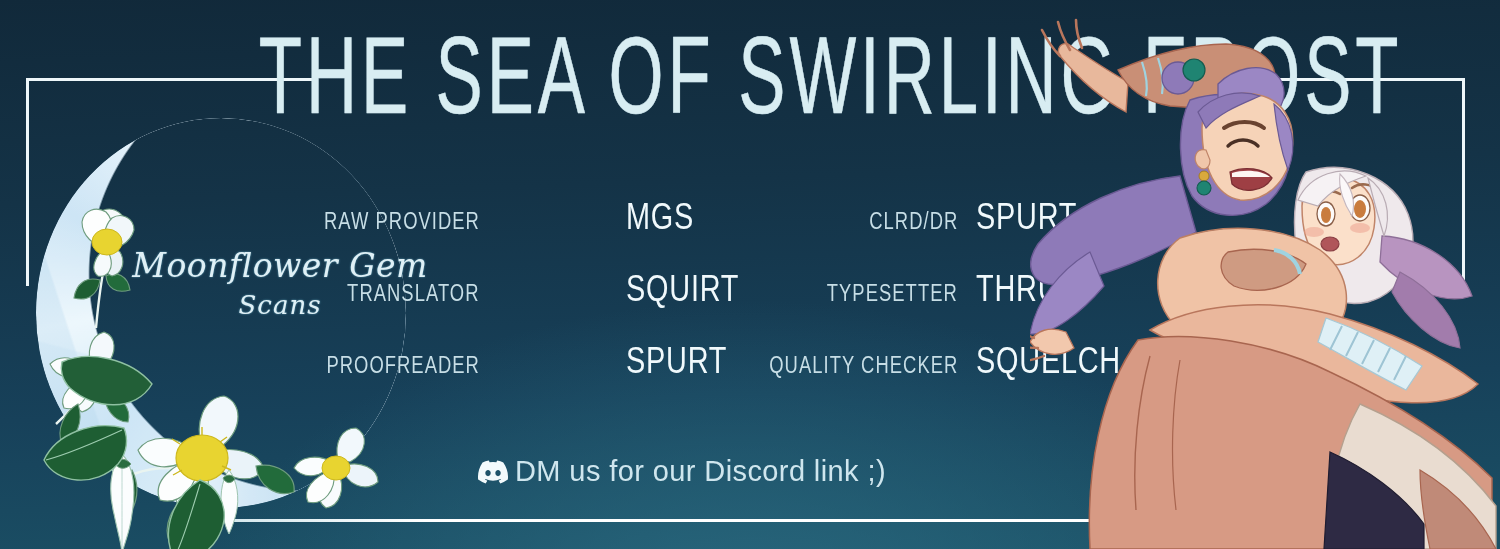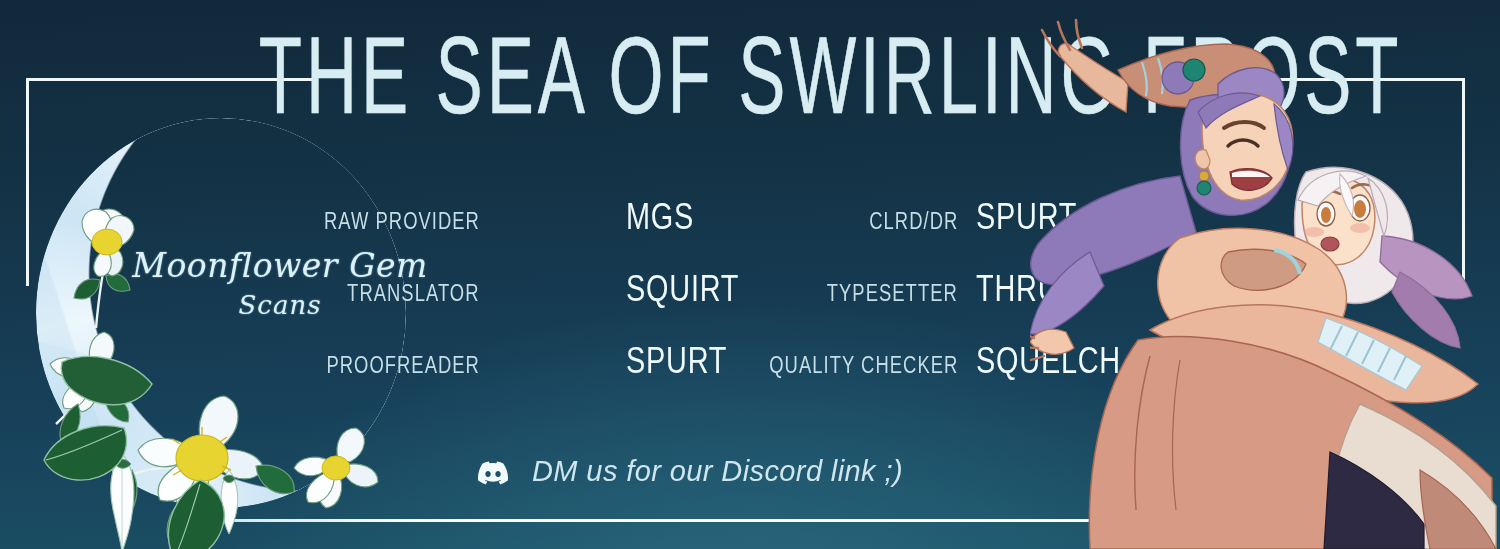--- a/index.html
+++ b/index.html
@@ -142,21 +142,21 @@
     font-weight:400;
     letter-spacing:1px;
     transform:scaleX(.78);
     transform-origin:0 50%;
     white-space:nowrap;
   }
 
   
   #discord-row{
     position:absolute; left:478px; top:455px;
-    display:flex; align-items:flex-end; gap:24px;font-style:italic;
+    display:flex; align-items:center; gap:7px;
   }
   #discord-icon{ width:30px; height:30px; display:block; }
   #discord-text{
     color:#cfe6ee;
     font-size:29px;
     font-weight:300;
     letter-spacing:.4px;
     white-space:nowrap;
   }
 

